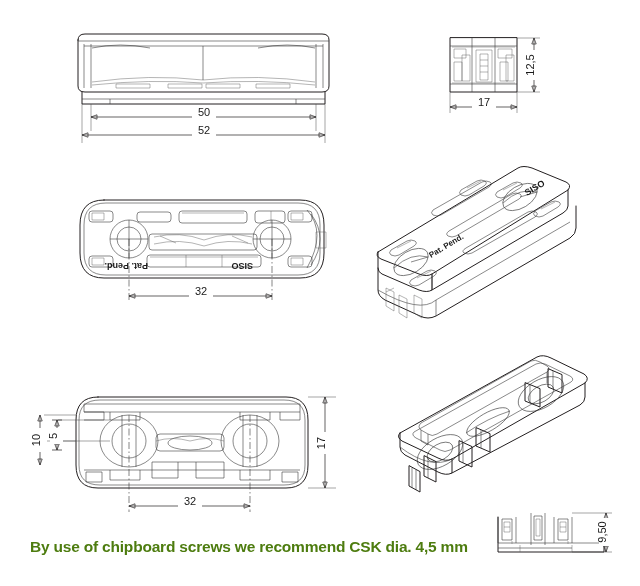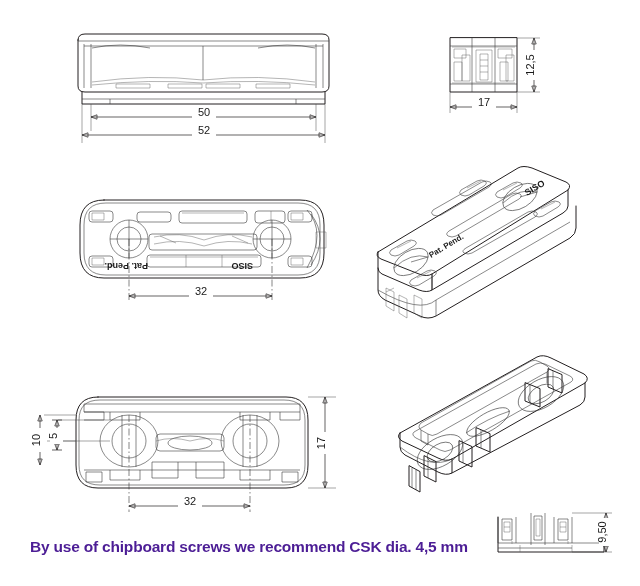--- a/index.html
+++ b/index.html
@@ -11,21 +11,21 @@
   .thin{fill:none;stroke:#3a3a3a;stroke-width:0.6;}
   .vthin{fill:none;stroke:#5a5a5a;stroke-width:0.45;}
   .dim{fill:none;stroke:#231f20;stroke-width:0.7;}
   .ext{fill:none;stroke:#4a4a4a;stroke-width:0.5;}
   .ctr{fill:none;stroke:#333;stroke-width:0.6;stroke-dasharray:7 2.5 1.5 2.5;}
   .wh{fill:#ffffff;}
   .dimtxt{font-family:"Liberation Sans","DejaVu Sans",sans-serif;font-size:11px;fill:#1a1a1a;}
   .engtxt{font-family:"Liberation Sans","DejaVu Sans",sans-serif;font-size:9px;fill:#1a1a1a;font-weight:bold;}
   .engtxt2{font-family:"Liberation Sans","DejaVu Sans",sans-serif;font-size:8px;fill:#1a1a1a;font-weight:bold;}
   .caption{position:absolute;left:30px;top:538px;width:520px;
-           font-size:15.5px;font-weight:bold;letter-spacing:-0.2px;color:#4c1d95;}
+           font-size:15.5px;font-weight:bold;letter-spacing:-0.2px;color:#4d7c0f;}
 </style>
 </head>
 <body>
 
 <div class="sheet">
 
 <svg viewBox="0 0 640 586" xmlns="http://www.w3.org/2000/svg">
 
   <g>
 

